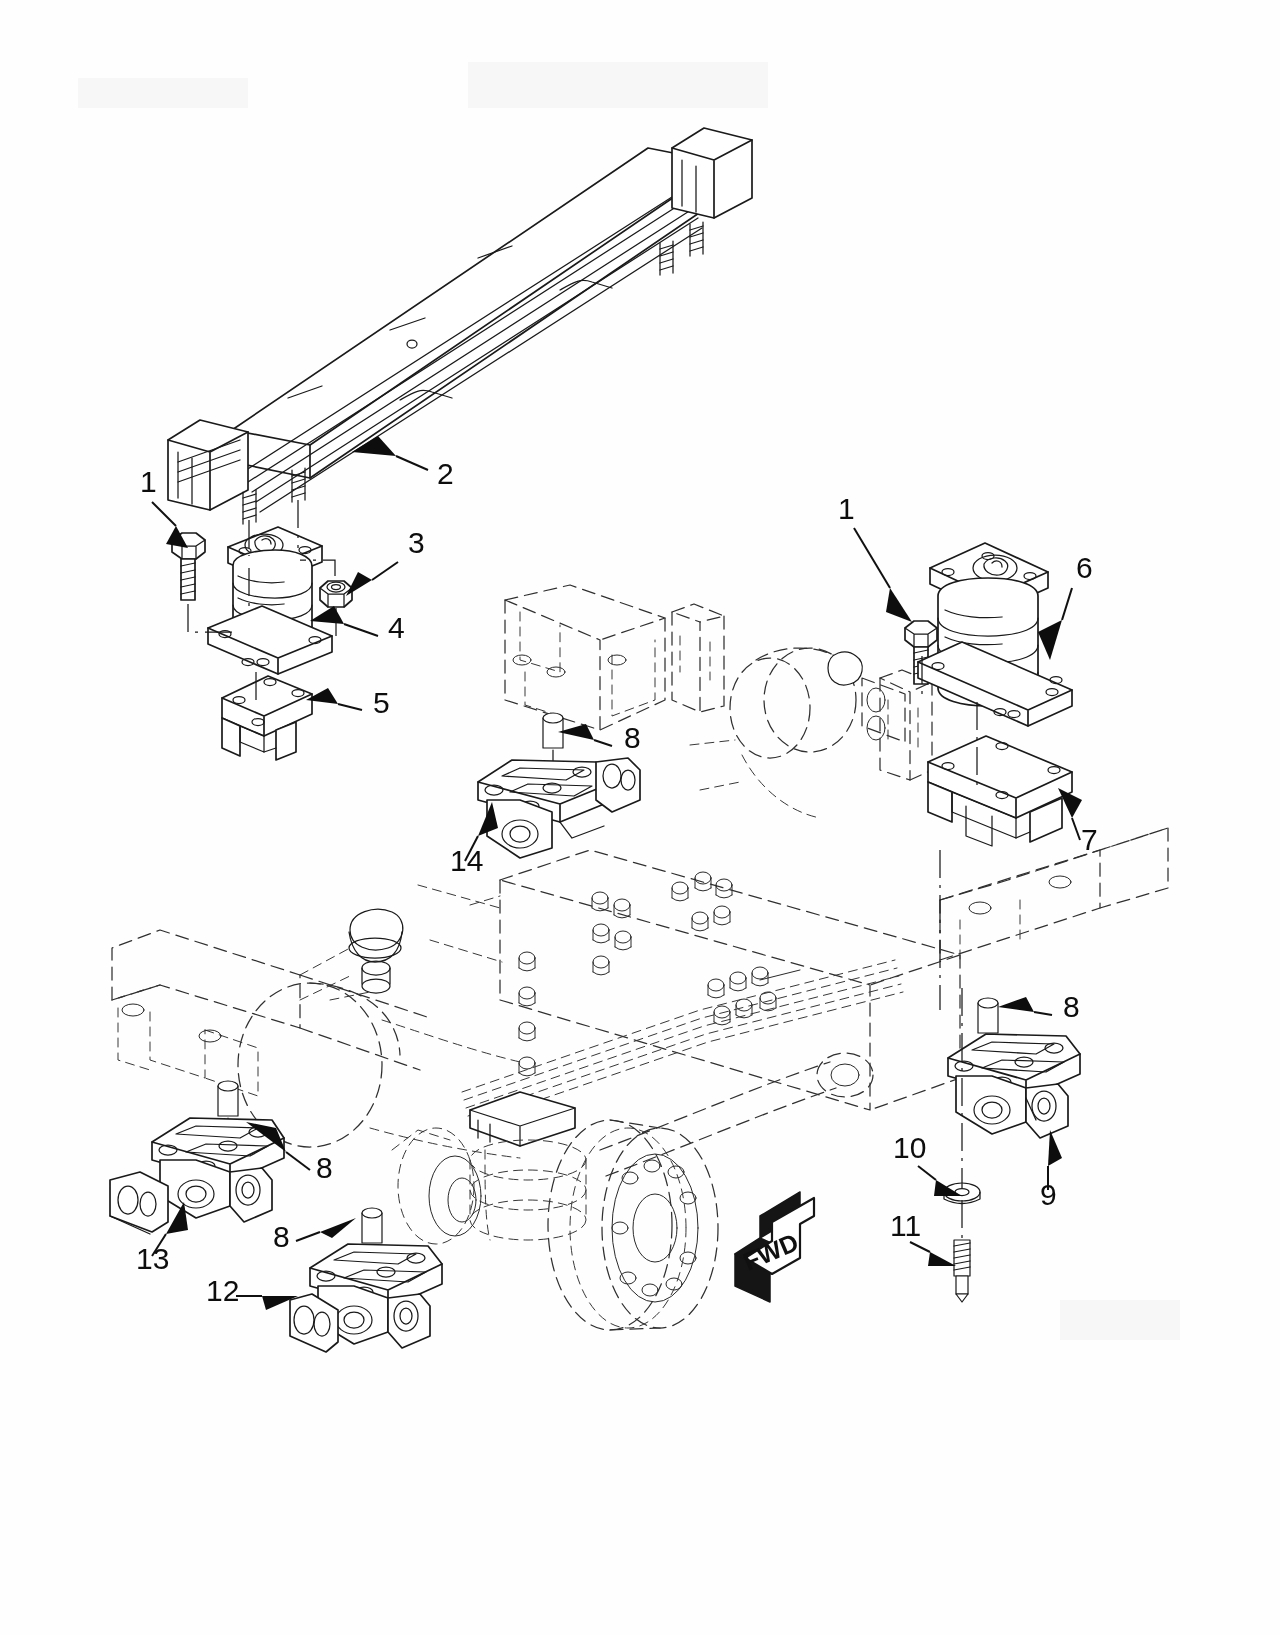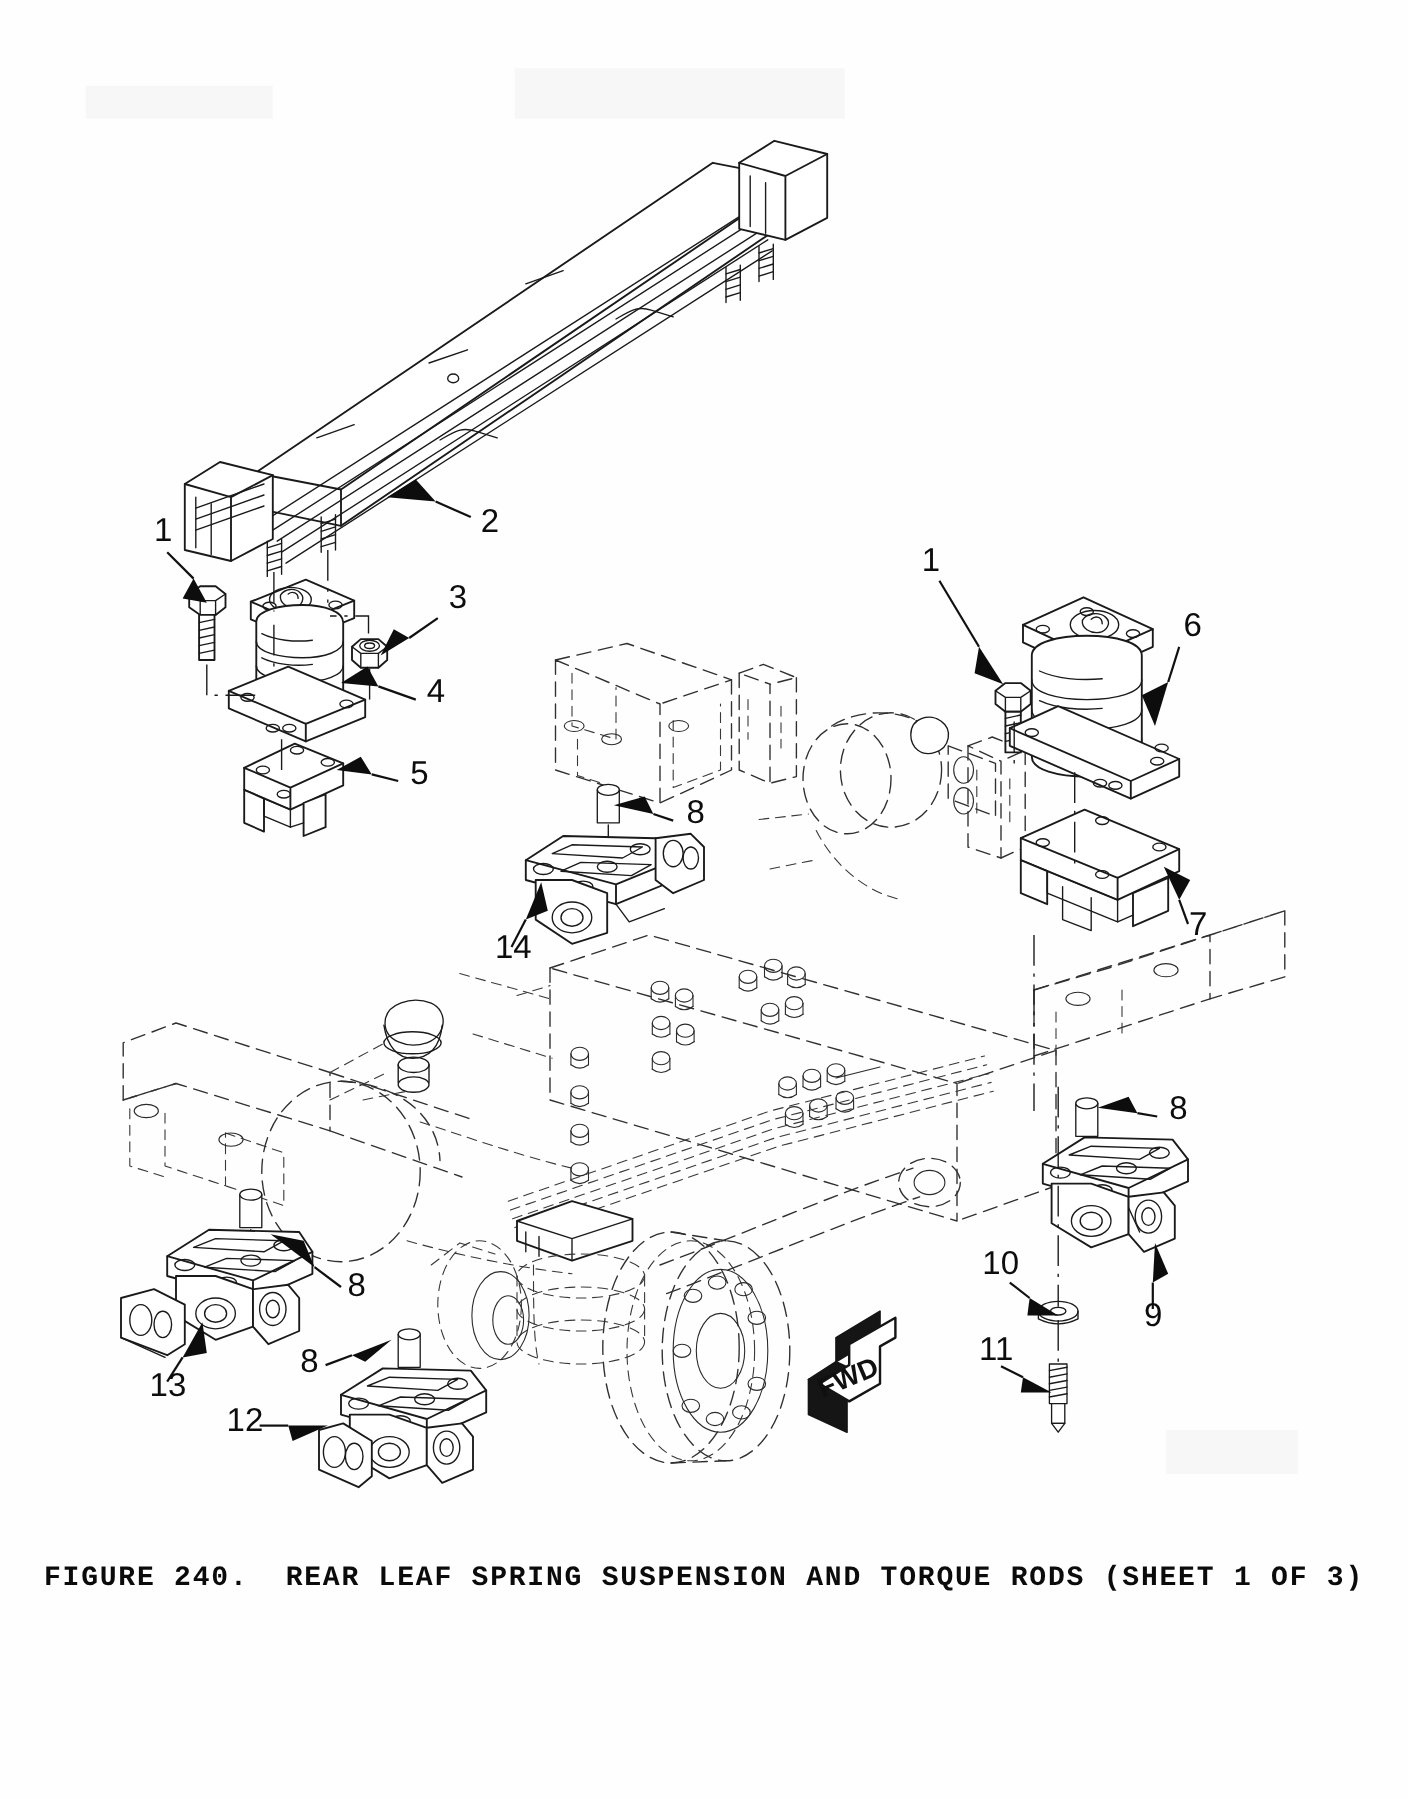--- a/index.html
+++ b/index.html
@@ -654,15 +654,14 @@
       <text class="callout-num" x="1040" y="1205">9</text>
       <text class="callout-num" x="893" y="1158">10</text>
       <text class="callout-num" x="890" y="1236">11</text>
       <text class="callout-num" x="316" y="1178">8</text>
       <text class="callout-num" x="136" y="1269">13</text>
       <text class="callout-num" x="273" y="1247">8</text>
       <text class="callout-num" x="206" y="1301">12</text>
     </g>
   </svg>
 
-  <div class="caption">FIGURE 240.  REAR LEAF SPRING SUSPENSION AND TORQUE RODS (SHEET 1 OF 3)</div>
 
 </div>
 
 </body></html>

